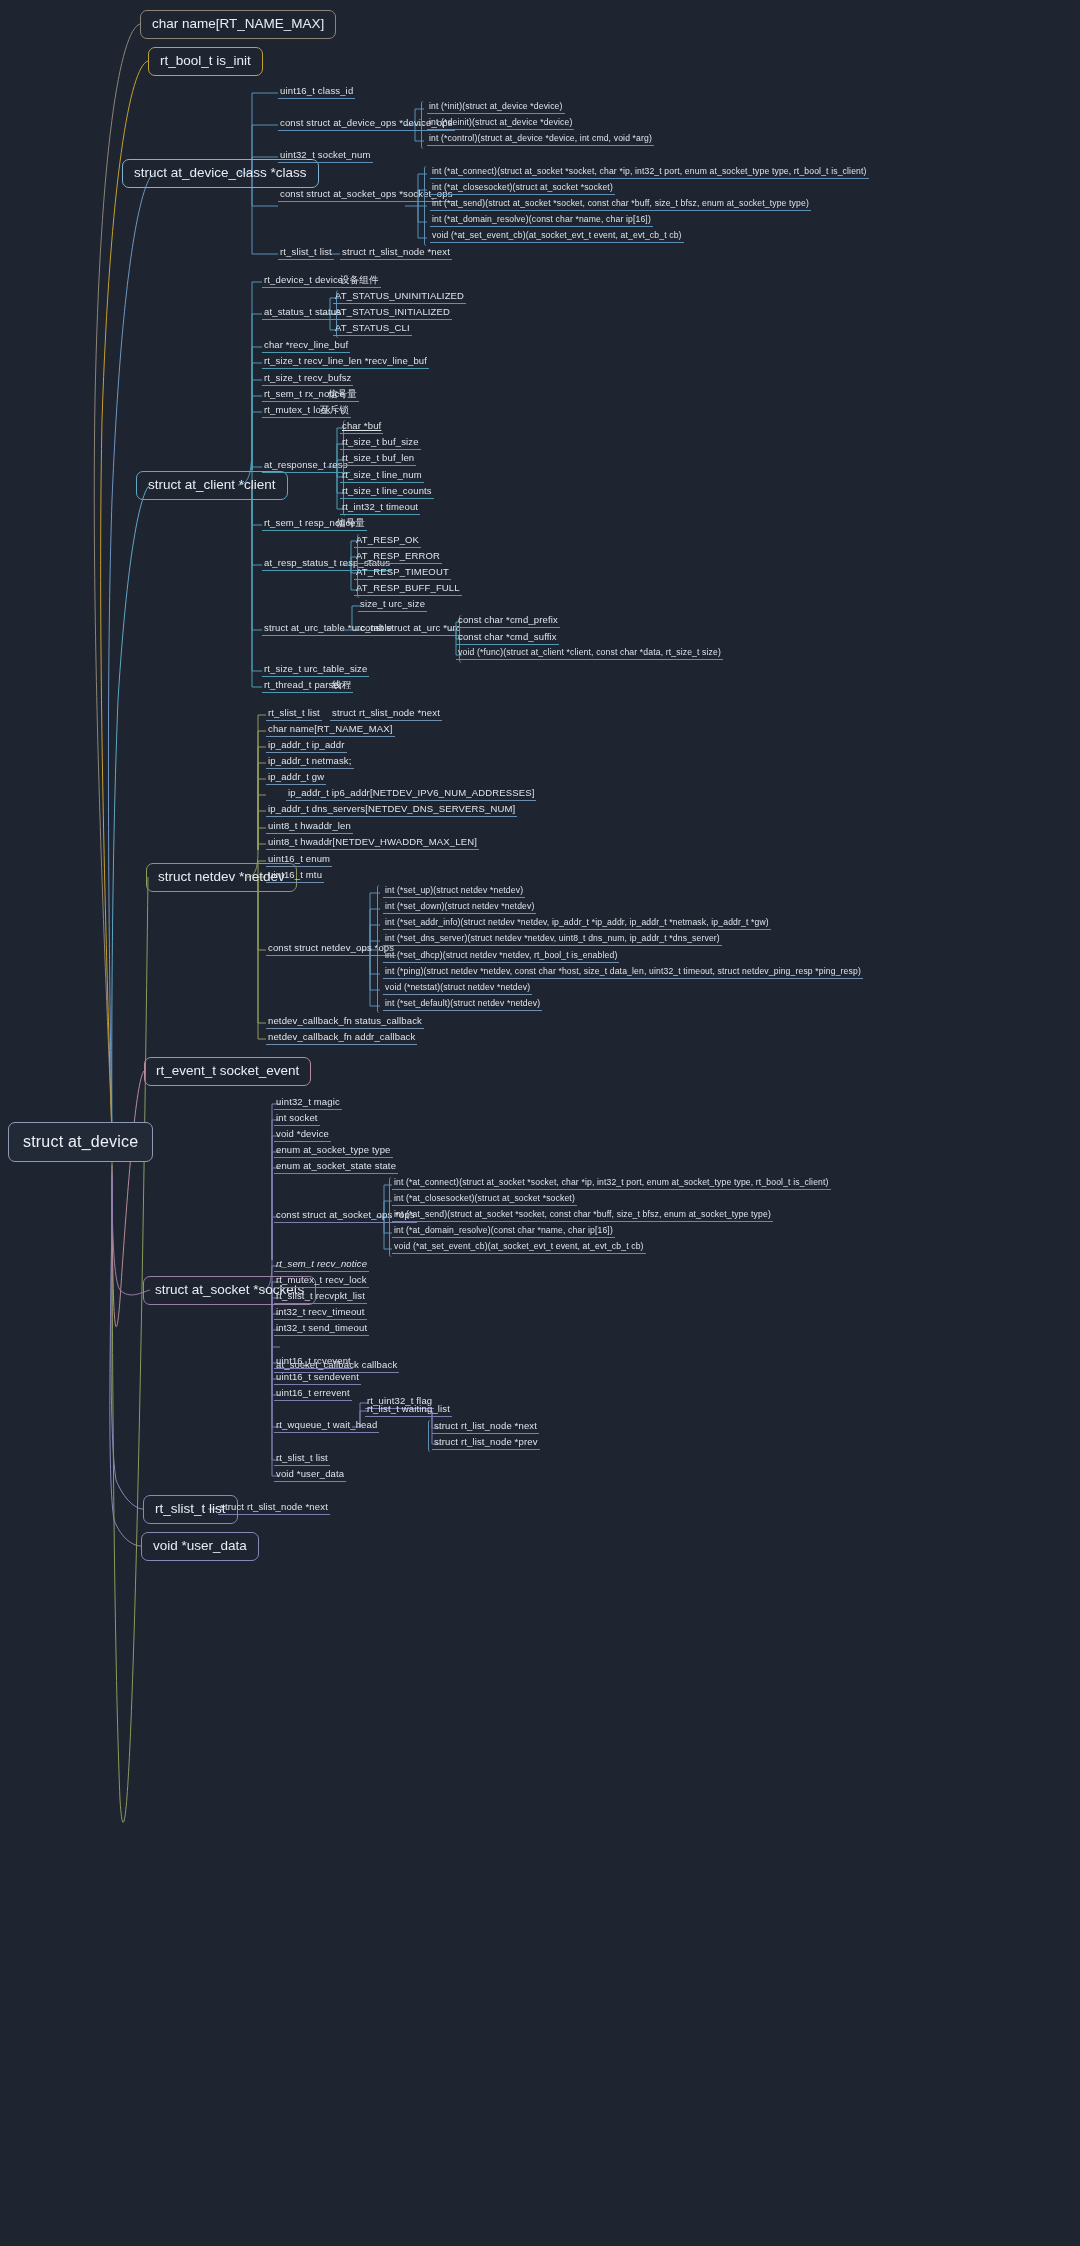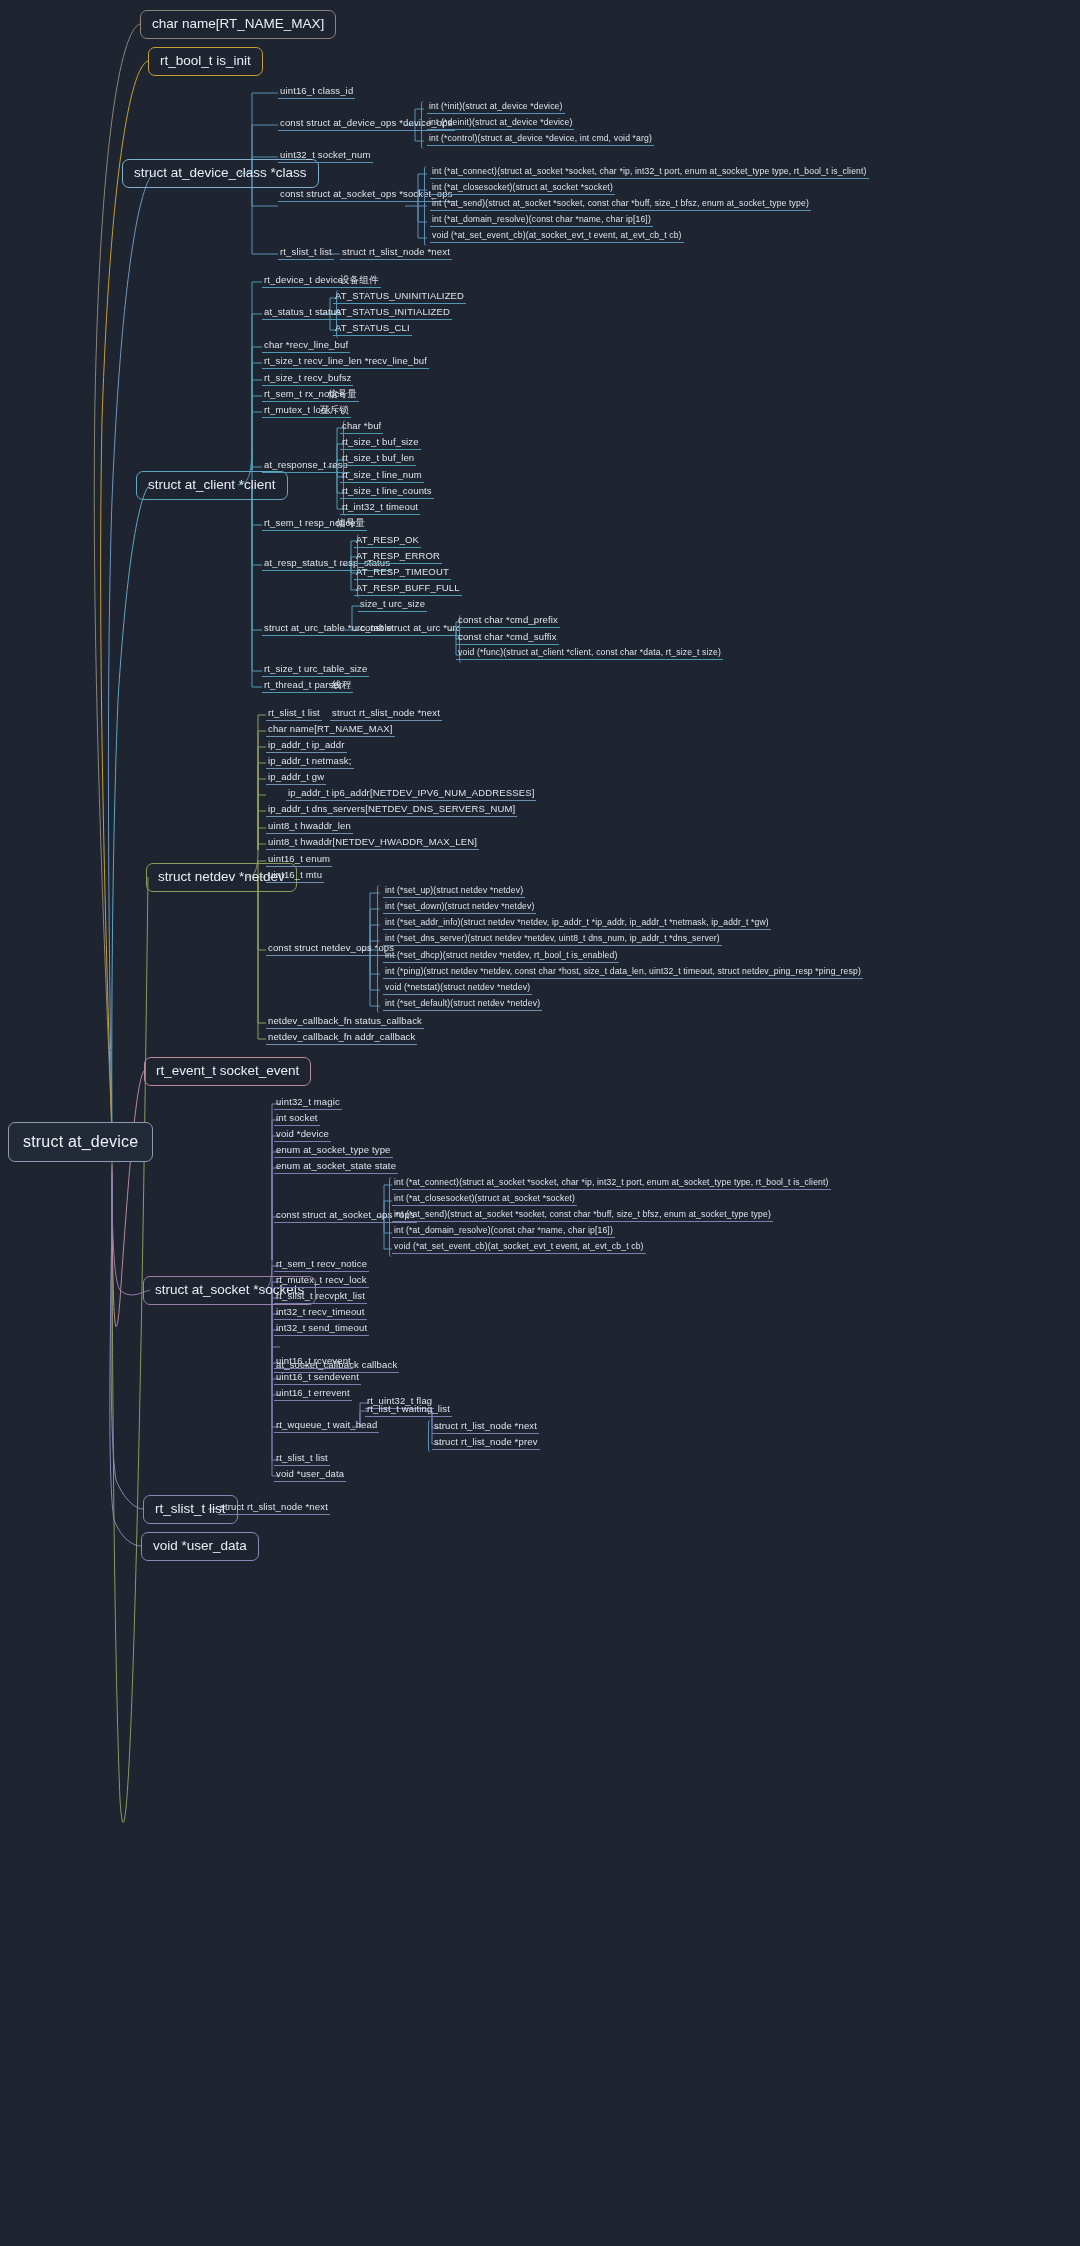--- a/index.html
+++ b/index.html
@@ -252,21 +252,21 @@
   <div class="node leaf c2" style="left:262px; top:340px;">char *recv_line_buf</div>
   <div class="node leaf c2" style="left:262px; top:356px;">rt_size_t recv_line_len *recv_line_buf</div>
   <div class="node leaf c2" style="left:262px; top:373px;">rt_size_t recv_bufsz</div>
   <div class="node leaf c2" style="left:262px; top:389px;">rt_sem_t rx_notice</div>
   <div class="node leaf c2 note" style="left:326px; top:389px;">信号量</div>
   <div class="node leaf c2" style="left:262px; top:405px;">rt_mutex_t lock</div>
   <div class="node leaf c2 note" style="left:318px; top:405px;">互斥锁</div>
 
   <div class="node leaf c2" style="left:262px; top:460px;">at_response_t resp</div>
   <div class="group" style="left:343px; top:420px; width:6px; height:96px;"></div>
-  <div class="node leaf c2" style="left:340px; top:421px;">char *buf</div>
+  <div class="node leaf c2" style="left:340px; top:421px;text-decoration:underline;">char *buf</div>
   <div class="node leaf c2" style="left:340px; top:437px;">rt_size_t buf_size</div>
   <div class="node leaf c2" style="left:340px; top:453px;">rt_size_t buf_len</div>
   <div class="node leaf c2" style="left:340px; top:470px;">rt_size_t line_num</div>
   <div class="node leaf c2" style="left:340px; top:486px;">rt_size_t line_counts</div>
   <div class="node leaf c2" style="left:340px; top:502px;">rt_int32_t timeout</div>
 
   <div class="node leaf c2" style="left:262px; top:518px;">rt_sem_t resp_notice</div>
   <div class="node leaf c2 note" style="left:334px; top:518px;">信号量</div>
 
   <div class="node leaf c2" style="left:262px; top:558px;">at_resp_status_t resp_status</div>
@@ -322,21 +322,21 @@
   <div class="node leaf c4" style="left:274px; top:1161px;">enum at_socket_state state</div>
 
   <div class="node leaf c4" style="left:274px; top:1210px;">const struct at_socket_ops *ops</div>
   <div class="group" style="left:389px; top:1177px; width:6px; height:80px;"></div>
   <div class="node leaf c4 small" style="left:392px; top:1178px;">int (*at_connect)(struct at_socket *socket, char *ip, int32_t port, enum at_socket_type type, rt_bool_t is_client)</div>
   <div class="node leaf c4 small" style="left:392px; top:1194px;">int (*at_closesocket)(struct at_socket *socket)</div>
   <div class="node leaf c4 small" style="left:392px; top:1210px;">int (*at_send)(struct at_socket *socket, const char *buff, size_t bfsz, enum at_socket_type type)</div>
   <div class="node leaf c4 small" style="left:392px; top:1226px;">int (*at_domain_resolve)(const char *name, char ip[16])</div>
   <div class="node leaf c4 small" style="left:392px; top:1242px;">void (*at_set_event_cb)(at_socket_evt_t event, at_evt_cb_t cb)</div>
 
-  <div class="node leaf c4" style="left:274px; top:1259px;">rt_sem_t recv_notice</div>
+  <div class="node leaf c4" style="left:274px; top:1259px;font-style:italic;">rt_sem_t recv_notice</div>
   <div class="node leaf c4" style="left:274px; top:1275px;">rt_mutex_t recv_lock</div>
   <div class="node leaf c4" style="left:274px; top:1291px;">rt_slist_t recvpkt_list</div>
   <div class="node leaf c4" style="left:274px; top:1307px;">int32_t recv_timeout</div>
   <div class="node leaf c4" style="left:274px; top:1323px;">int32_t send_timeout</div>
   <div class="node leaf c4" style="left:274px; top:1340px;margin-top:20px;">at_socket_callback callback</div>
   <div class="node leaf c4" style="left:274px; top:1356px;">uint16_t rcvevent</div>
   <div class="node leaf c4" style="left:274px; top:1372px;">uint16_t sendevent</div>
   <div class="node leaf c4" style="left:274px; top:1388px;">uint16_t errevent</div>
 
   <div class="node leaf c4" style="left:274px; top:1420px;">rt_wqueue_t wait_head</div>

